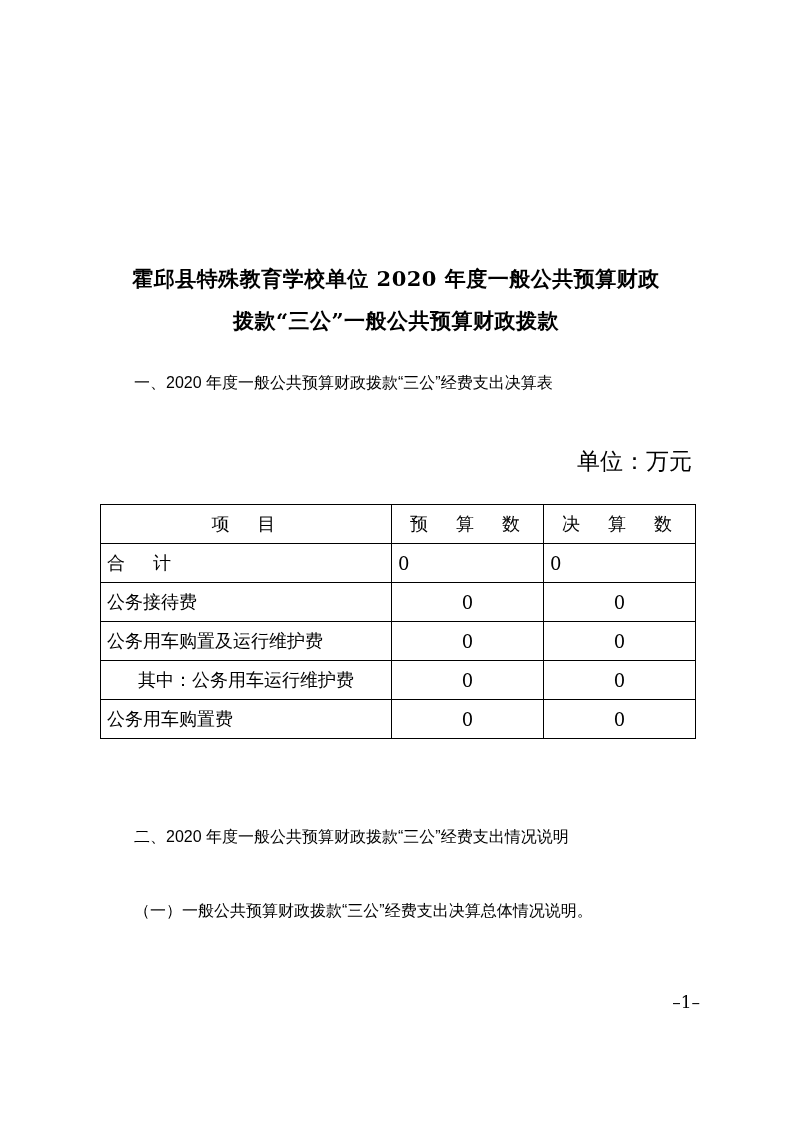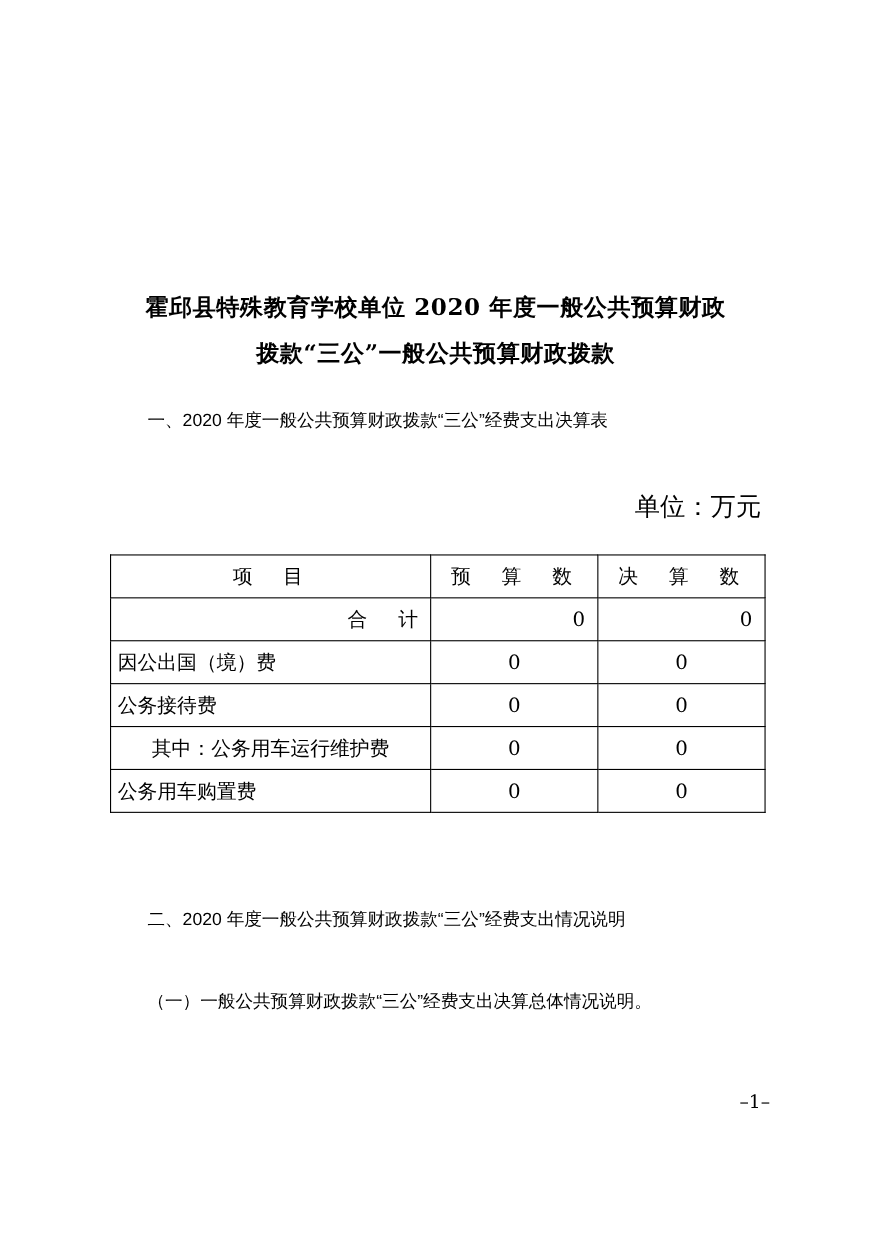--- a/index.html
+++ b/index.html
@@ -88,21 +88,21 @@
   }
   table.fin .col-item { width: 291px; }
   table.fin .col-num  { width: 152px; text-align: center; }
 
   .th-item, .th-num {
     text-align: center;
     letter-spacing: 5px;
     font-size: 18px;
   }
   .row-total td {
-    text-align: right;
+    text-align: left;
     letter-spacing: 5px;
   }
   .cell-left {
     text-align: left;
     padding-left: 10px;
     letter-spacing: 0px;
   }
   .cell-indent1 {
     text-align: center;
     padding-left: 28px;
@@ -158,26 +158,26 @@
           <th class="th-num">决　算　数</th>
         </tr>
       </thead>
       <tbody>
         <tr class="row-total">
           <td>合　计</td>
           <td>0</td>
           <td>0</td>
         </tr>
         <tr>
-          <td class="cell-left">因公出国（境）费</td>
+          <td class="cell-left">公务接待费</td>
           <td class="cell-num">0</td>
           <td class="cell-num">0</td>
         </tr>
         <tr>
-          <td class="cell-left">公务接待费</td>
+          <td class="cell-left">公务用车购置及运行维护费</td>
           <td class="cell-num">0</td>
           <td class="cell-num">0</td>
         </tr>
         <tr>
           <td class="cell-indent1">其中：公务用车运行维护费</td>
           <td class="cell-num">0</td>
           <td class="cell-num">0</td>
         </tr>
         <tr>
           <td class="cell-indent2">公务用车购置费</td>

